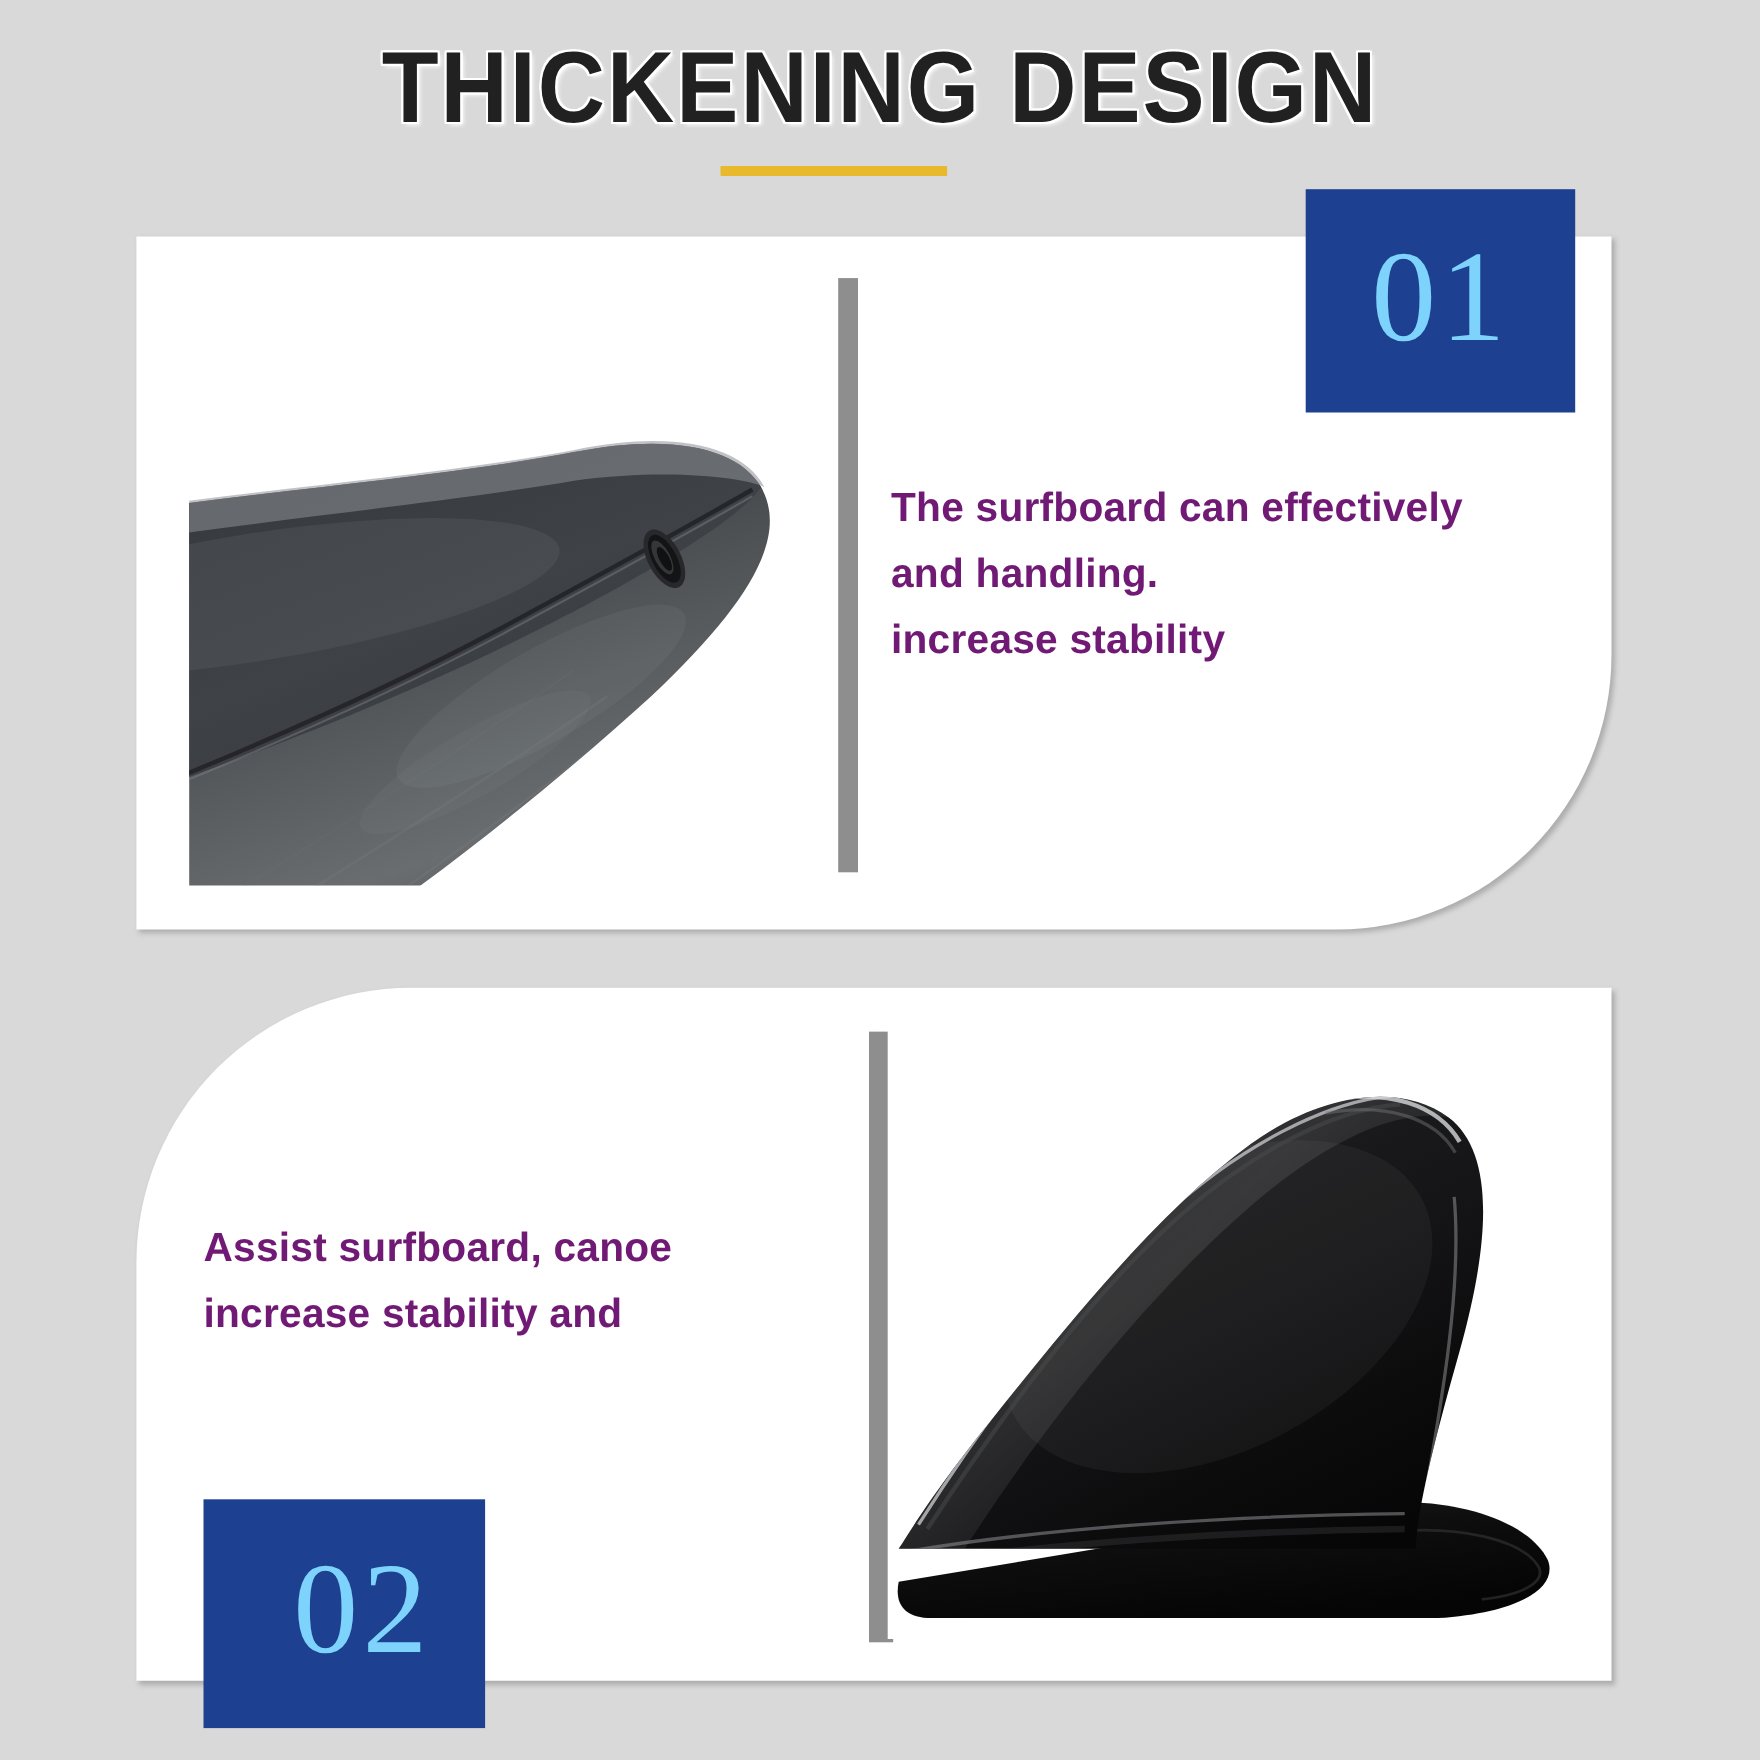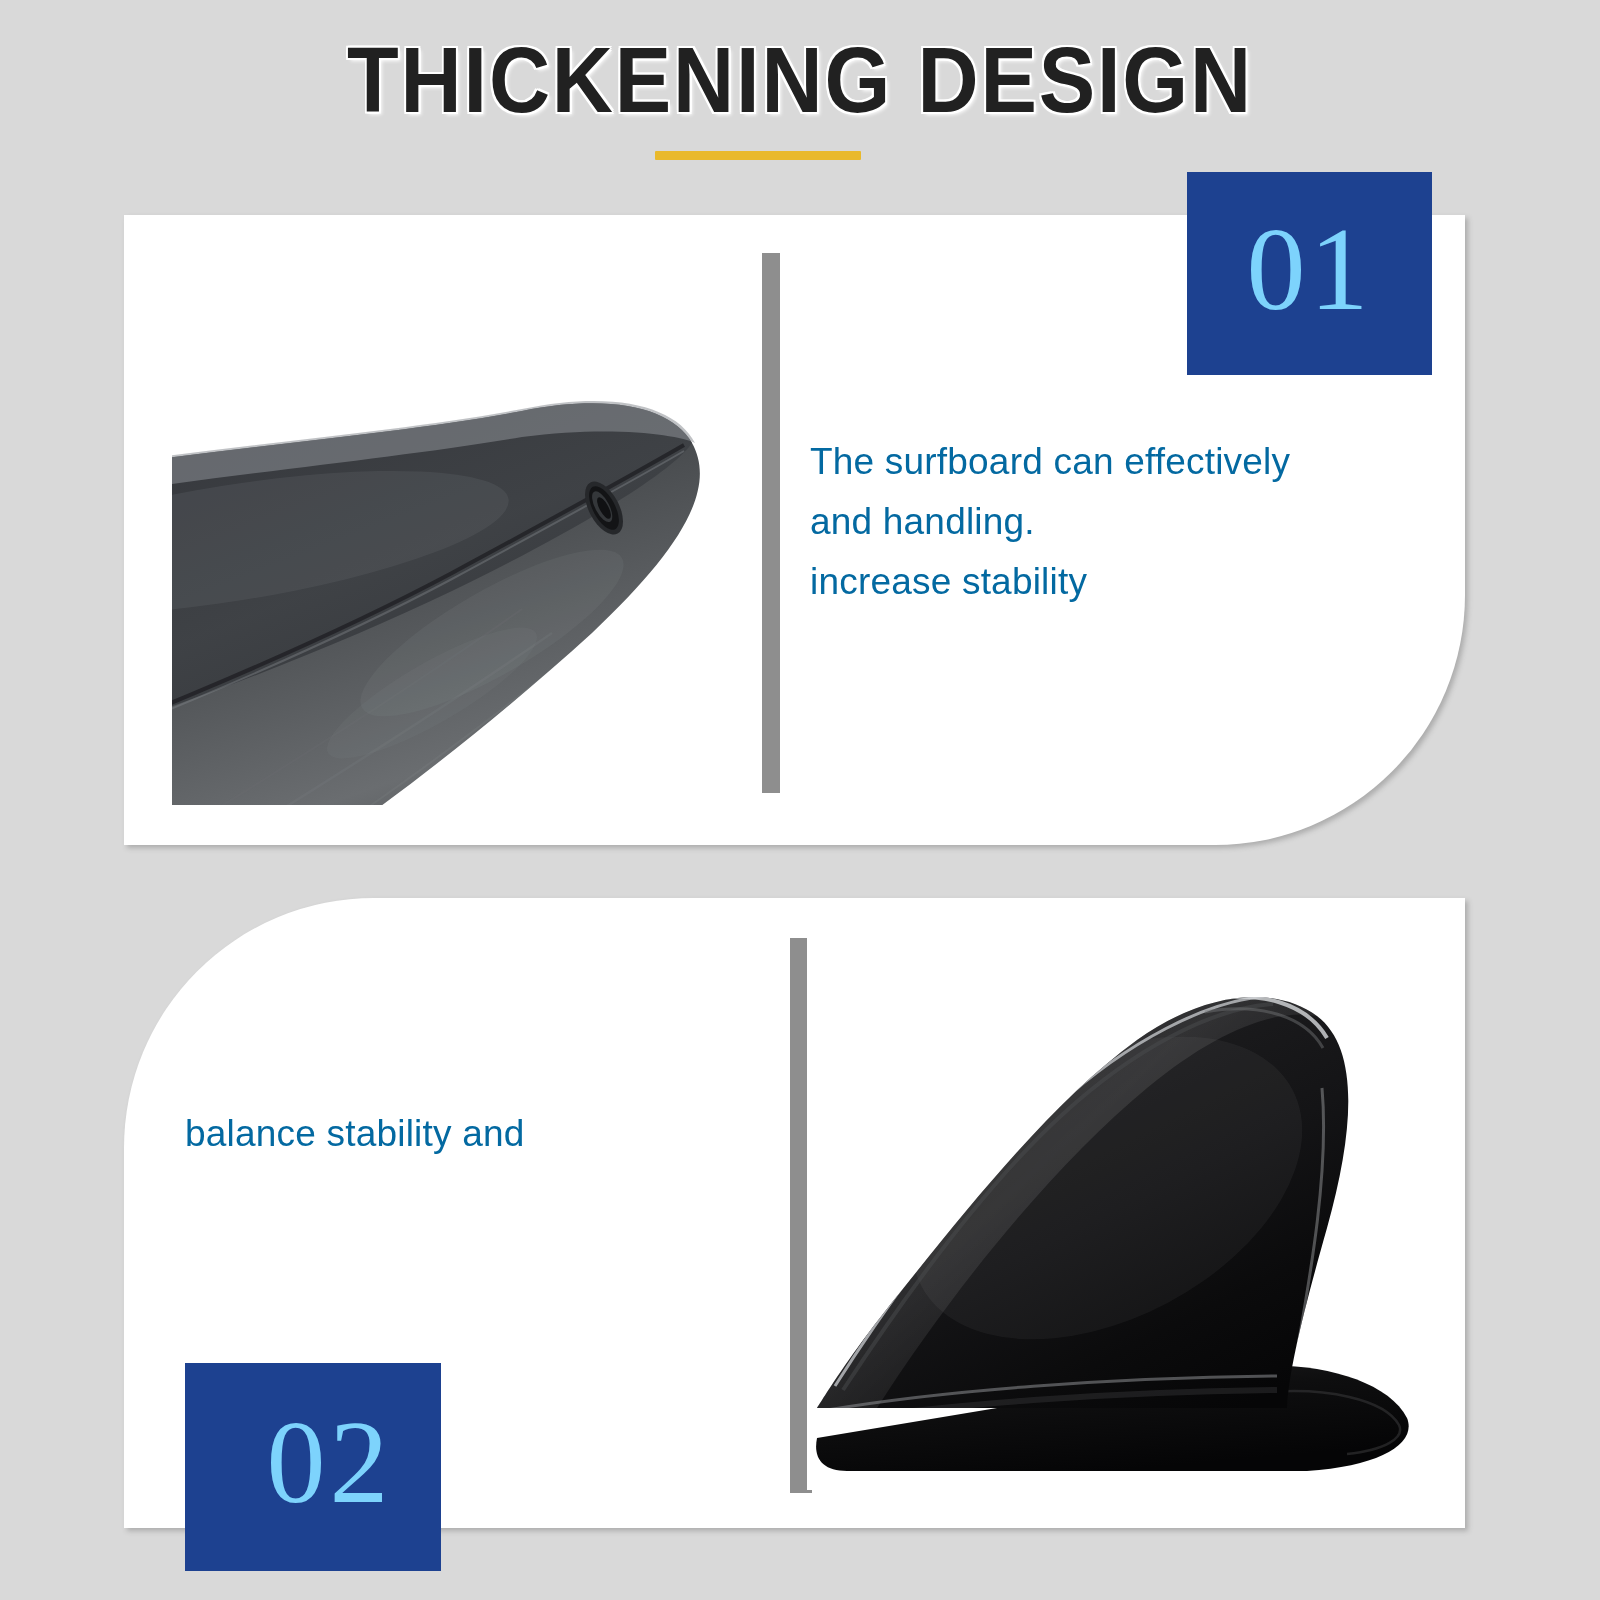--- a/index.html
+++ b/index.html
@@ -128,24 +128,24 @@
     position: absolute;
     left: 0px;
     top: 10px;
     width: 604px;
     height: 552px;
   }
 
   
   .copy {
     position: absolute;
-    color: #0369a1;
+    color: #701a75;
     font-size: 37px;
     line-height: 1.62;
-    font-weight: 400;
+    font-weight: 700;
     letter-spacing: 0.2px;
   }
   .copy-top { left: 810px; top: 432px; width: 610px; }
   .copy-bottom { left: 185px; top: 1104px; width: 530px; }
   .copy p { margin: 0; }
 
   
   .badge {
     position: absolute;
     background: #1d4190;
@@ -349,14 +349,15 @@
       </g>
     </svg>
   </div>
 </div>
 
 <div class="badge badge-02">
   <span>02</span>
 </div>
 
 <div class="copy copy-bottom">
-  <p>balance stability and</p>
+  <p>Assist surfboard, canoe</p>
+  <p>increase stability and</p>
 </div>
 
 </body></html>

